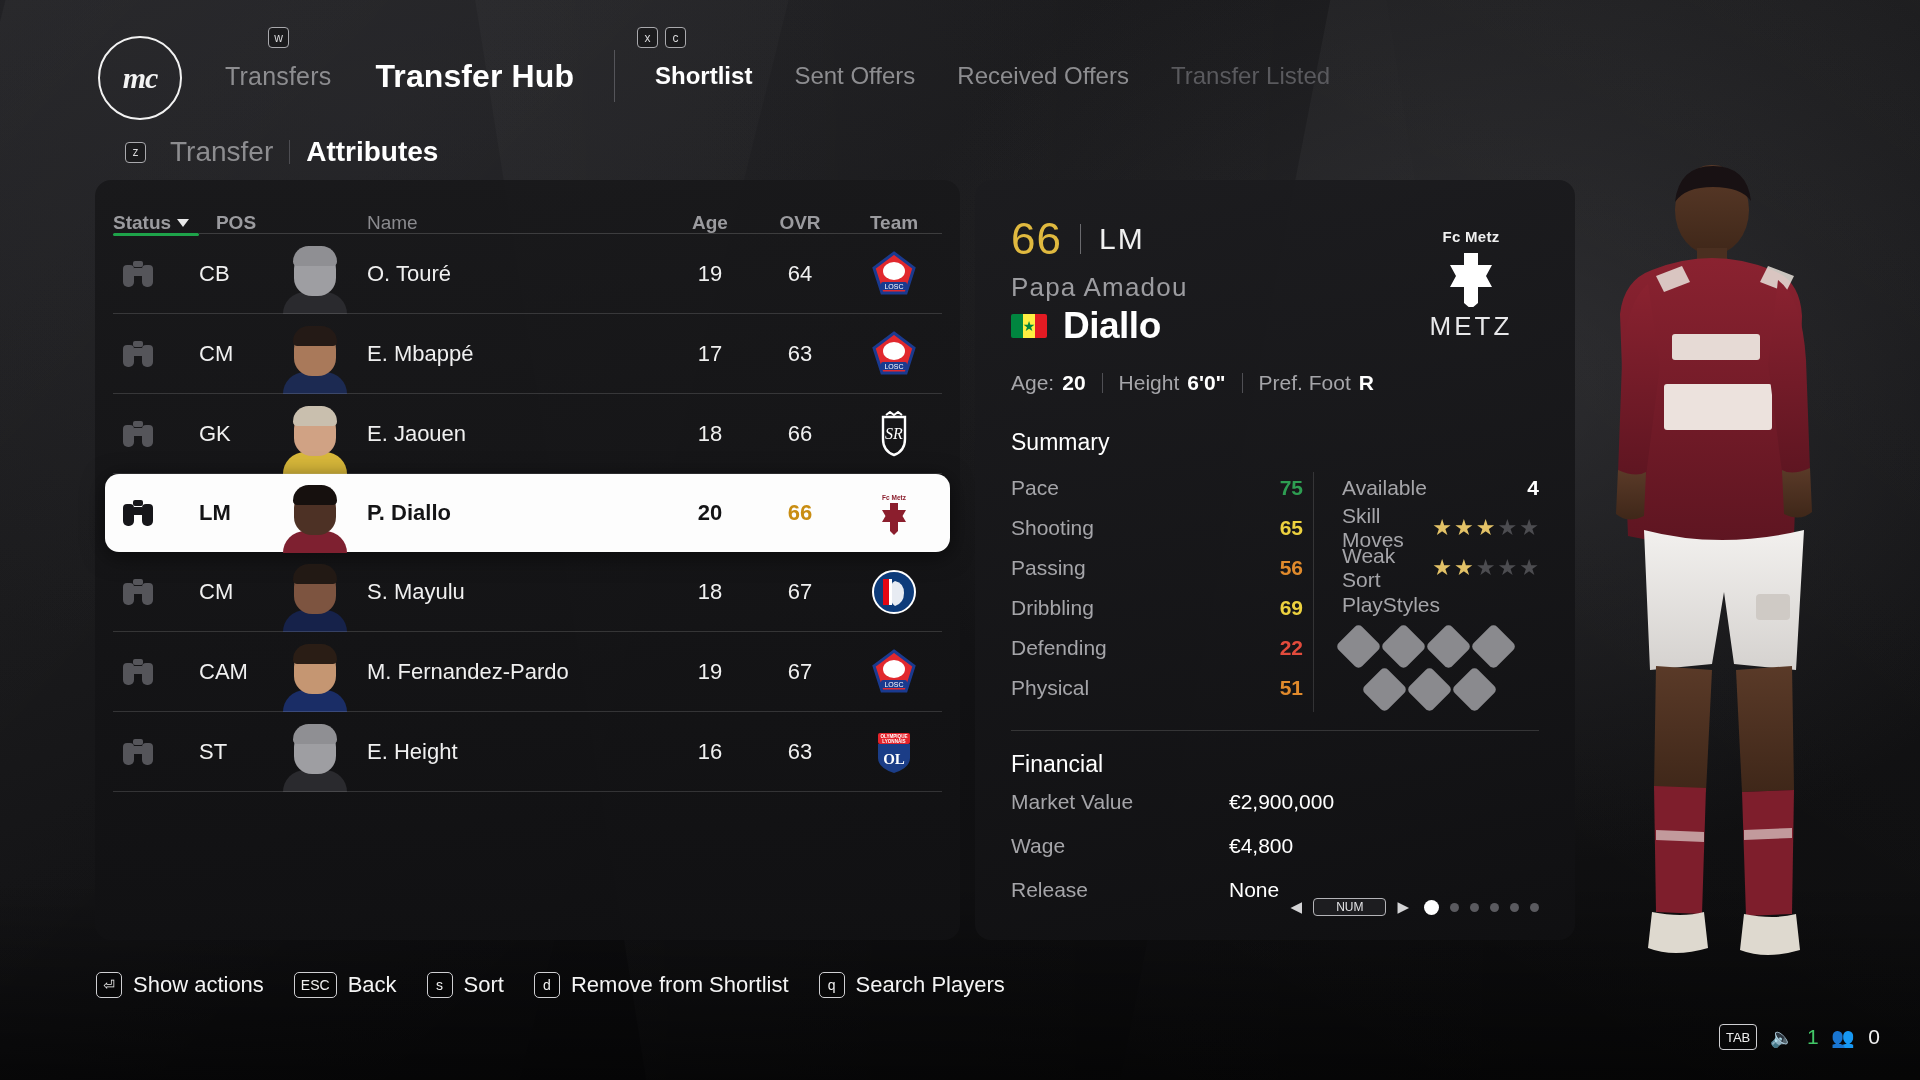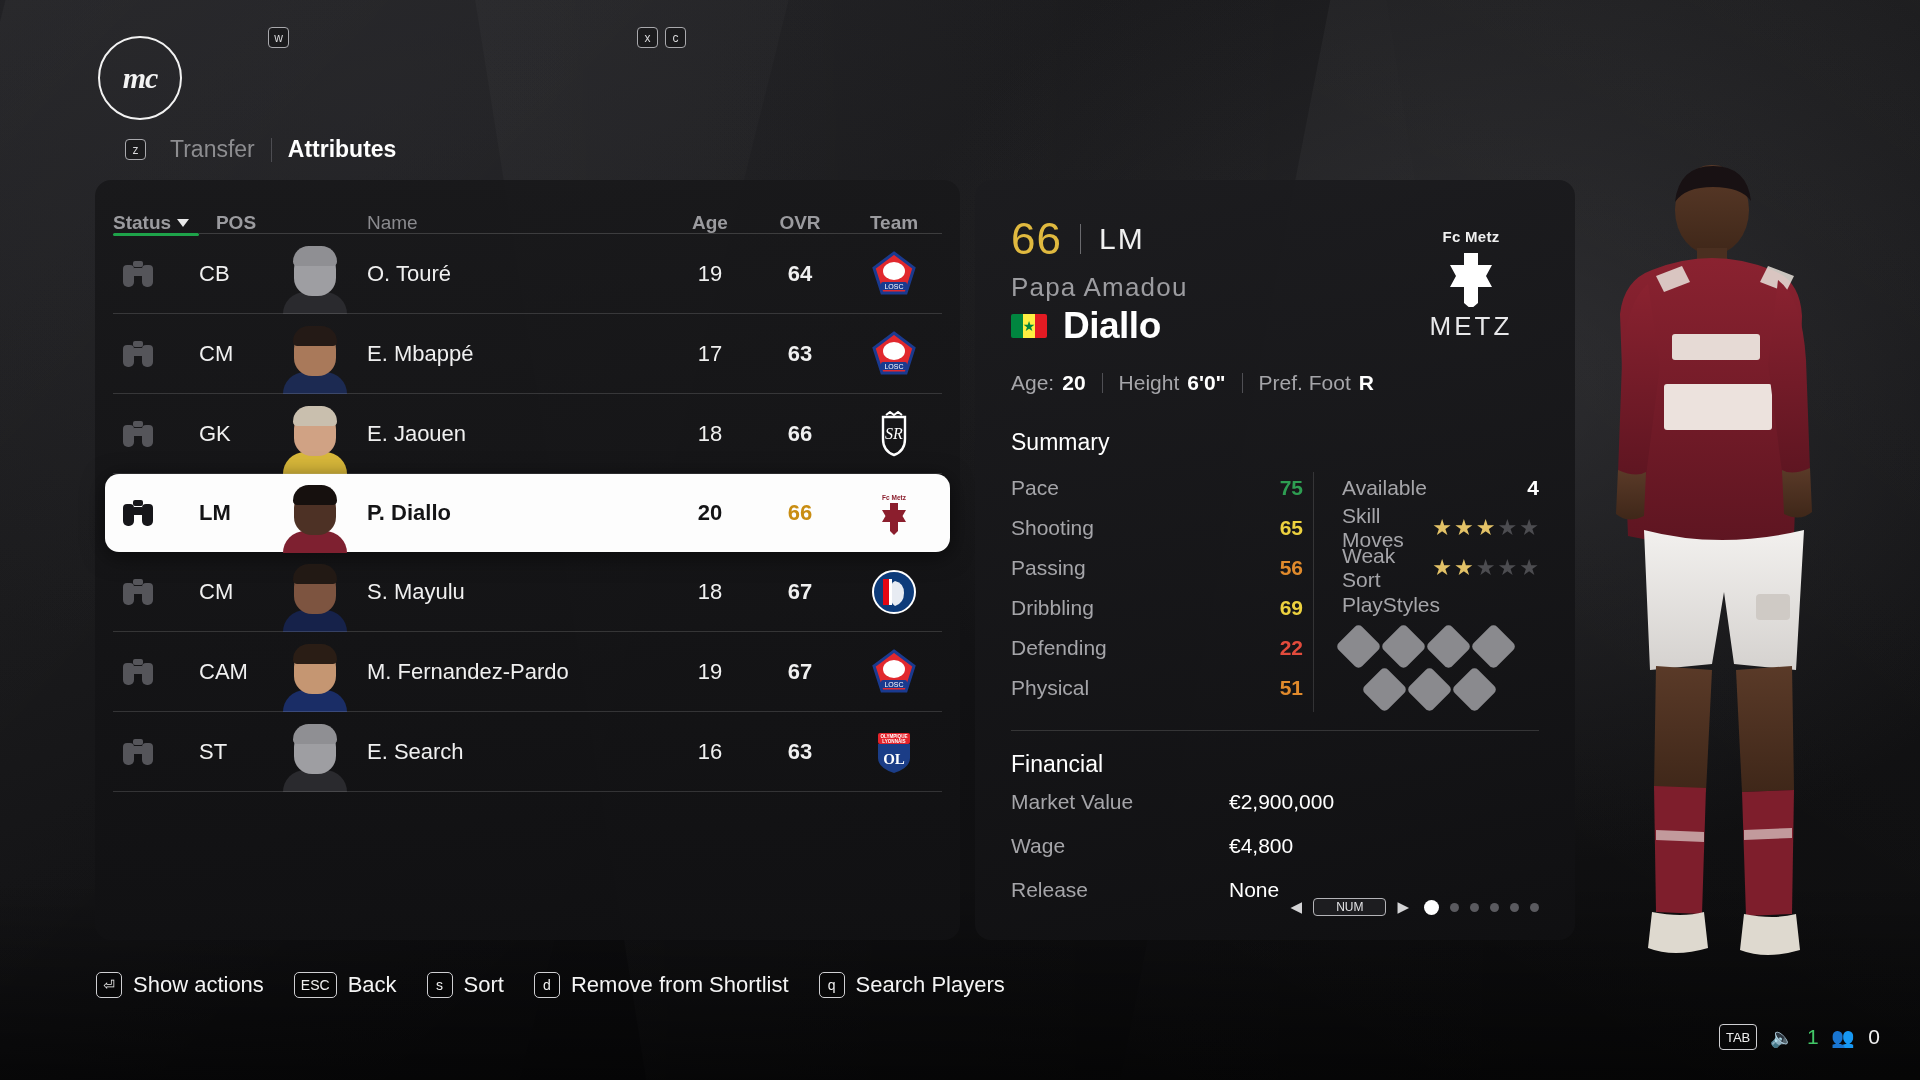--- a/index.html
+++ b/index.html
@@ -44,21 +44,21 @@
          min-width:21px; height:21px; padding:0 4px;
          border:1.4px solid #a9a9ad; border-radius:4px;
          background:#1b1b1d; color:#d8d8da; font-size:12px;
          font-family:"Liberation Sans", sans-serif; line-height:1; }
   .key-w { position:absolute; left:268px; top:27px; }
   .key-xc { position:absolute; left:637px; top:27px; display:flex; gap:7px; }
 
   
   .tabs2 { position:absolute; left:125px; top:136px; display:flex; align-items:center; gap:0; }
   .tabs2 .key { margin-right:24px; }
-  .tab2 { font-size:23px; color:#8d8d90; }
+  .tab2 { font-size:28px; color:#8d8d90; }
   .tab2.active { color:#ffffff; font-weight:700; }
   .tab2sep { width:1px; height:24px; background:#4d4d52; margin:0 16px; }
 
   
   .tablepanel {
     position:absolute; left:95px; top:180px; width:865px; height:760px;
     background:linear-gradient(180deg, rgba(24,24,26,0.92), rgba(17,17,19,0.92));
     border-radius:16px;
   }
   .thead { display:flex; align-items:flex-end; height:54px; padding:0 18px; position:relative; }
@@ -76,21 +76,21 @@
 
   .rows { position:relative; padding:0 18px; }
   .row { position:relative; display:flex; align-items:center; height:80px; }
   .row .rule { position:absolute; left:0; right:0; bottom:0; height:1px; background:rgba(255,255,255,0.14); }
   .row .cell { font-size:22px; color:#f0f0f0; }
   .c-status { width:86px; display:flex; align-items:center; justify-content:flex-start; padding-left:10px; }
   .c-pos { width:74px; font-size:22px; color:#f2f2f2; }
   .c-face { width:94px; position:relative; height:80px; }
   .c-name { flex:1; font-size:22px; color:#f0f0f0; }
   .c-age  { width:88px; text-align:center; font-size:22px; color:#f2f2f2; }
-  .c-ovr  { width:92px; text-align:center; font-size:22px; color:#e8b23a; font-weight:700; }
+  .c-ovr  { width:92px; text-align:center; font-size:22px; color:#e8b23a; font-weight:400; }
   .c-team { width:96px; display:flex; align-items:center; justify-content:center; }
 
   .row.selected {
     background:#fdfdfd; border-radius:14px; height:78px; margin:0 -8px; padding:0 8px;
     box-shadow:0 4px 22px rgba(0,0,0,0.55);
   }
   .row.selected .cell, .row.selected .c-pos, .row.selected .c-name, .row.selected .c-age { color:#141416; font-weight:700; }
   .row.selected .c-ovr { color:#c98d12; }
 
   
@@ -246,20 +246,31 @@
     <div class="logo">
       <span>mc</span>
     </div>
 
     <div class="key key-w">w</div>
     <div class="key-xc">
       <div class="key">x</div>
       <div class="key">c</div>
     </div>
 
+    <div class="navrow">
+      <div class="nav-dim">Transfers</div>
+      <div class="nav-title">Transfer Hub</div>
+      <div class="vdiv"></div>
+      <div class="subnav">
+        <div class="subnav-item active">Shortlist</div>
+        <div class="subnav-item">Sent Offers</div>
+        <div class="subnav-item">Received Offers</div>
+        <div class="subnav-item disabled">Transfer Listed</div>
+      </div>
+    </div>
 
     <div class="tabs2">
       <div class="key">z</div>
       <div class="tab2">Transfer</div>
       <div class="tab2sep"></div>
       <div class="tab2 active">Attributes</div>
     </div>
   </div>
 
   <div class="tablepanel">
@@ -475,21 +486,21 @@
             </span>
           </div>
           <div class="c-pos cell">ST</div>
           <div class="c-face">
             <div class="face">
               <div class="body" style="background:#2a2a2e"></div>
               <div class="head" style="background:#9e9ea2"></div>
               <div class="hair" style="background:#8f8f93"></div>
             </div>
           </div>
-          <div class="c-name cell">E. Search</div>
+          <div class="c-name cell">E. Height</div>
           <div class="c-age cell">16</div>
           <div class="c-ovr cell">63</div>
           <div class="c-team">
             <span class="crest">
               <svg width="46" height="46" viewBox="0 0 46 46">
                 <rect x="7" y="4" width="32" height="11" rx="2" fill="#e4232b"></rect>
                 <text x="23" y="9" font-size="4.6" fill="#fff" text-anchor="middle" font-family="Liberation Sans" font-weight="bold">OLYMPIQUE</text>
                 <text x="23" y="13.6" font-size="4.6" fill="#fff" text-anchor="middle" font-family="Liberation Sans" font-weight="bold">LYONNAIS</text>
                 <path d="M7 15 h32 v14 q0 10 -16 15 q-16 -5 -16 -15 z" fill="#1b3d87"></path>
                 <text x="23" y="35" font-size="15" fill="#fff" text-anchor="middle" font-family="Liberation Serif" font-weight="bold">OL</text>

